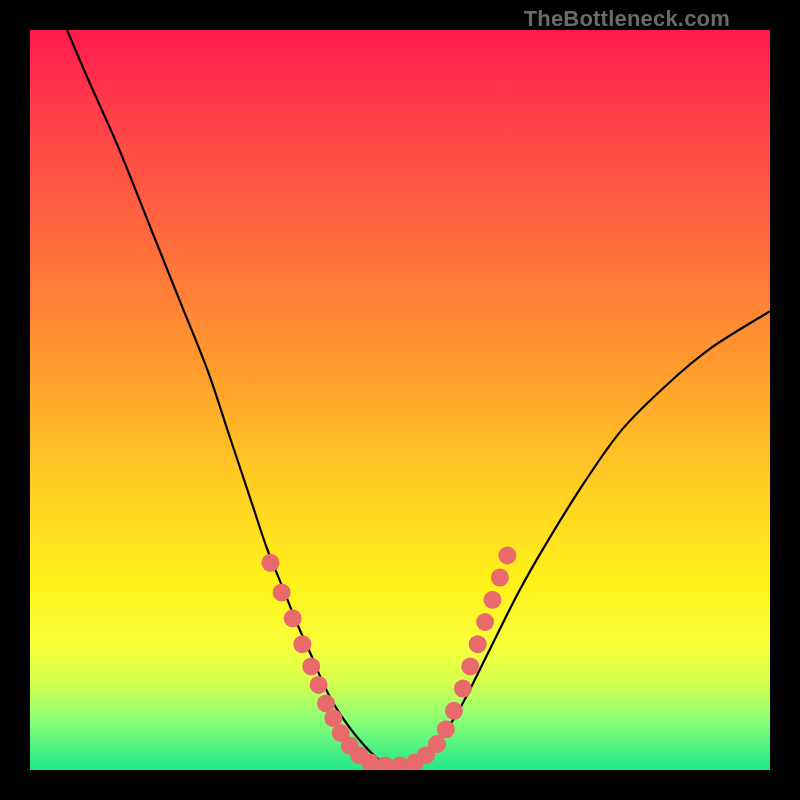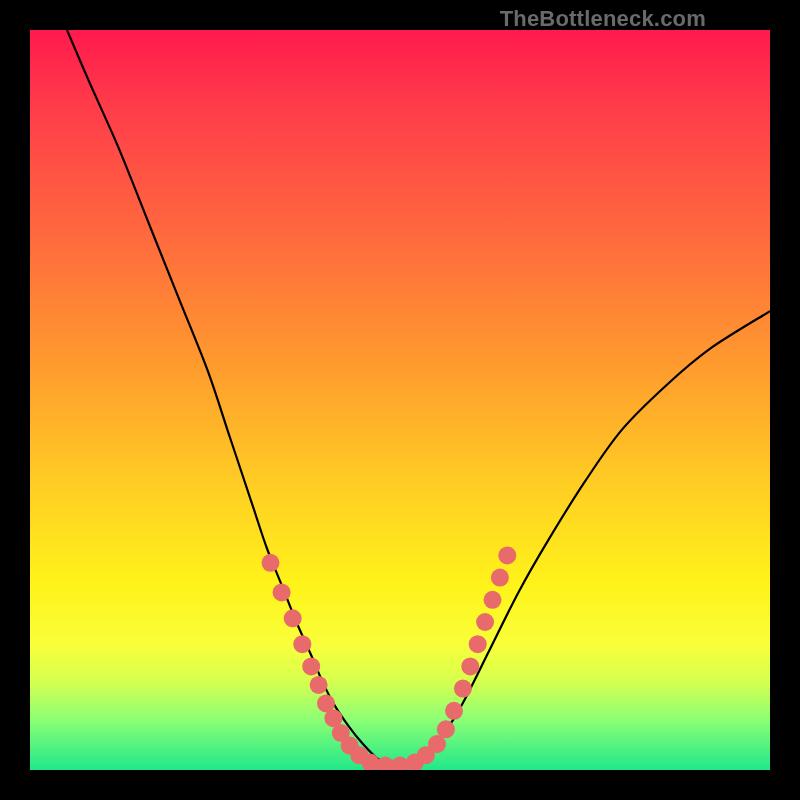--- a/index.html
+++ b/index.html
@@ -11,20 +11,21 @@
     background: #000;
     font-family: Arial, Helvetica, sans-serif;
   }
   .frame {
     position: absolute;
     left: 0;
     top: 0;
     width: 720px;
     height: 800px;
     background: #000;
+    padding-left: 24px;
   }
   .plot {
     position: absolute;
     left: 30px;
     top: 30px;
     width: 740px;
     height: 740px;
     
     background: linear-gradient(
       to bottom,

